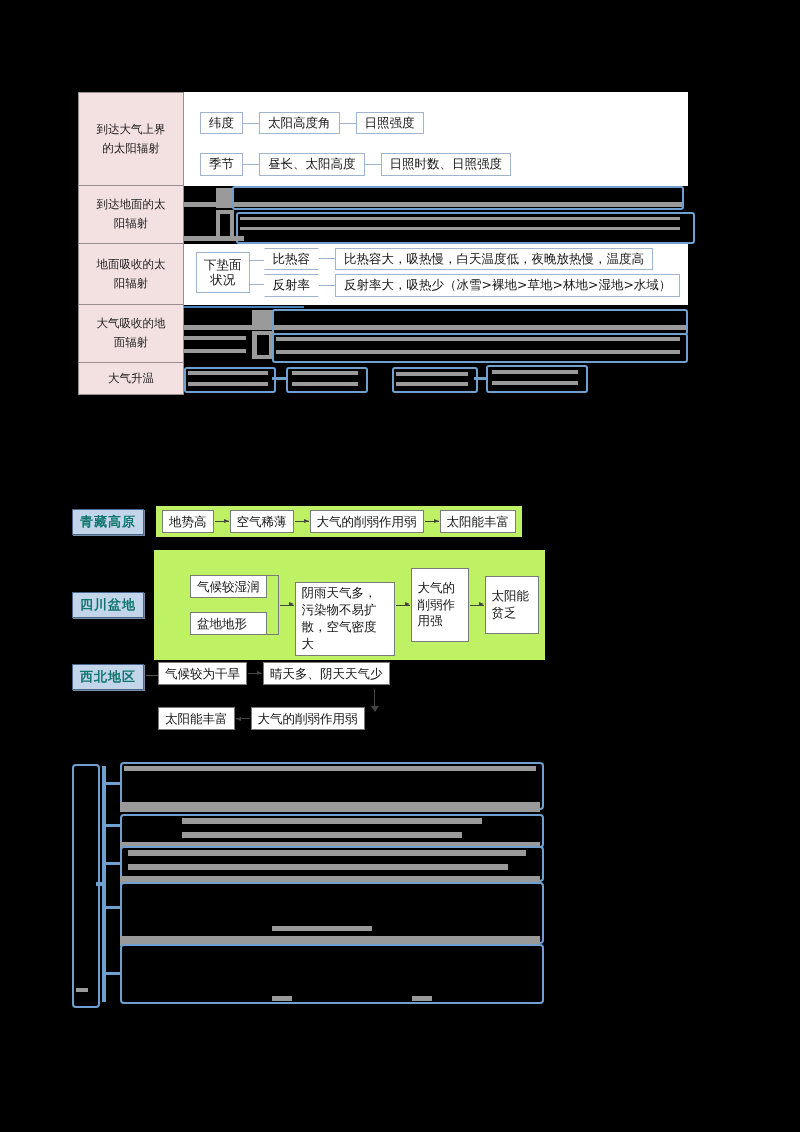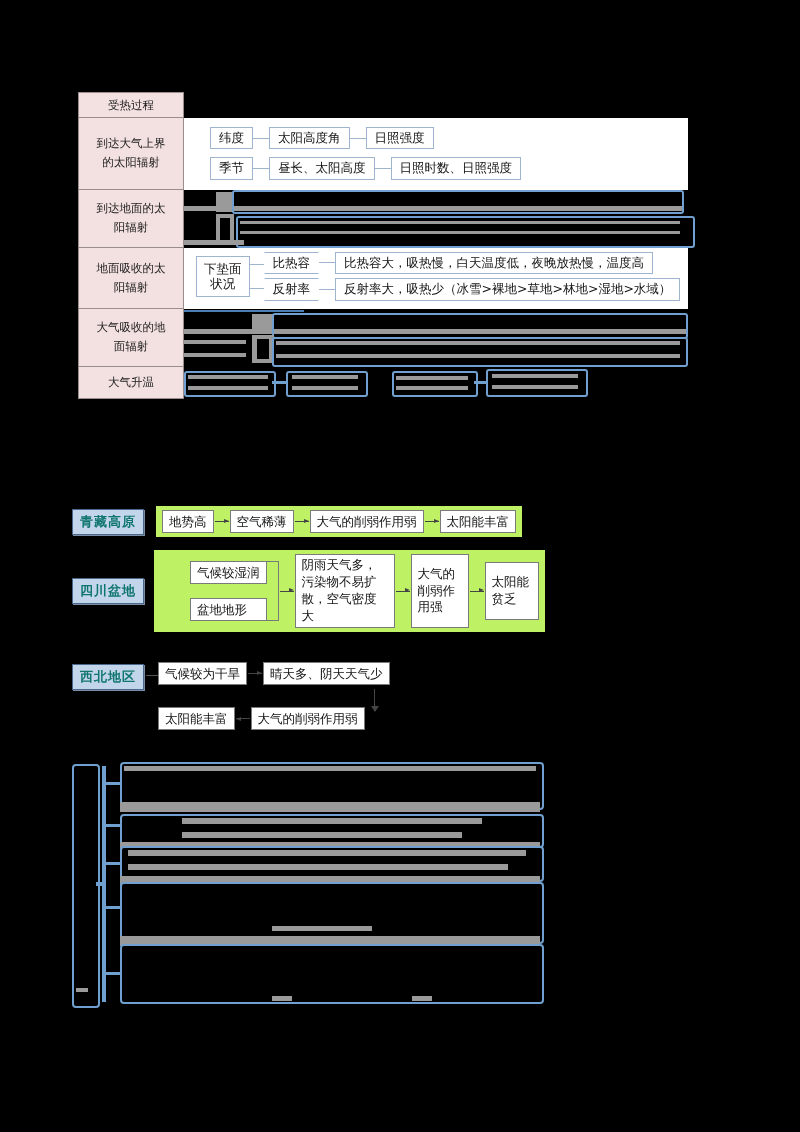--- a/index.html
+++ b/index.html
@@ -19,21 +19,21 @@
     color:#1d1d1d;font-size:11.5px;line-height:19px;
     display:flex;align-items:center;justify-content:center;
     text-align:center;padding:2px 3px;box-sizing:border-box;
   }
   .mrow:first-child .mlabel{border-top:1px solid #9a8d8d;}
   .mbody{flex:1;position:relative;box-sizing:border-box;}
   .mbody.white{background:#fff;}
   .mbody.redacted{background:#000;}
 
   
-  .chain{display:flex;align-items:center;gap:0;padding:3px 0 3px 26px;}
+  .chain{display:flex;align-items:center;gap:0;padding:3px 0 3px 16px;margin-top:11px;}
   .cbox{
     border:1px solid #9fb4cf;background:#fff;color:#111;
     font-size:12.5px;line-height:1.15;padding:3px 8px;white-space:nowrap;
   }
   .clink{width:16px;height:1px;background:#9fb4cf;flex:none;}
   .stack{display:flex;flex-direction:column;gap:4px;}
 
   
   .splitwrap{display:flex;align-items:center;padding:4px 0 8px 12px;}
   .splitkey{
@@ -65,21 +65,21 @@
   .rarrow{
     width:14px;height:1px;background:#444;position:relative;flex:none;margin:0 1px;
   }
   .rarrow::after{
     content:"";position:absolute;right:0;top:-2.5px;
     border-left:5px solid #444;border-top:2.5px solid transparent;border-bottom:2.5px solid transparent;
   }
   .rdash{width:12px;height:1px;background:#555;flex:none;}
 
   
-  .rbox.multi{white-space:normal;width:86px;line-height:1.35;text-align:left;}
+  .rbox.multi{white-space:normal;width:86px;line-height:1.35;text-align:left;margin-top:28px;}
   .rbox.narrow{white-space:normal;width:44px;line-height:1.35;text-align:left;}
   .rbox.narrow2{white-space:normal;width:40px;line-height:1.35;text-align:left;}
   .pairbrace{
     width:11px;align-self:stretch;border:1px solid #7a7a7a;border-left:none;margin:6px 0;
   }
 
   
   .nwgrid{position:relative;}
   .nwline{position:absolute;background:#444;}
 
@@ -89,24 +89,20 @@
   .greybar{position:absolute;background:#9a9a9a;}
   .connector{position:absolute;background:#6fa0cf;}
 </style>
 </head>
 <body>
 
 <div class="page">
 
   <div id="matrix">
 
-    <div class="mrow">
-      <div class="mlabel">受热过程</div>
-      <div class="mbody" style="background:#000;height:26px;"></div>
-    </div>
 
     <div class="mrow">
       <div class="mlabel" style="white-space:pre-line;">到达大气上界
 的太阳辐射</div>
       <div class="mbody white" style="padding:6px 0 7px 0;">
         <div class="chain">
           <div class="cbox">纬度</div>
           <div class="clink"></div>
           <div class="cbox">太阳高度角</div>
           <div class="clink"></div>

